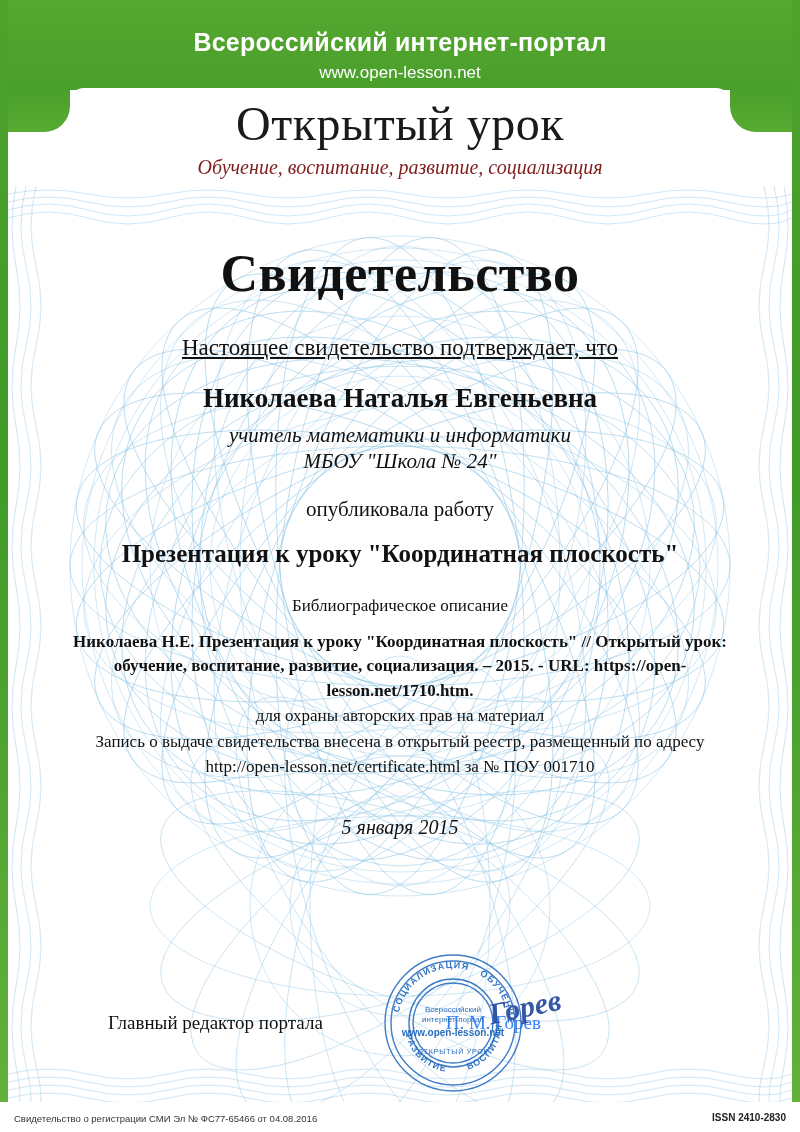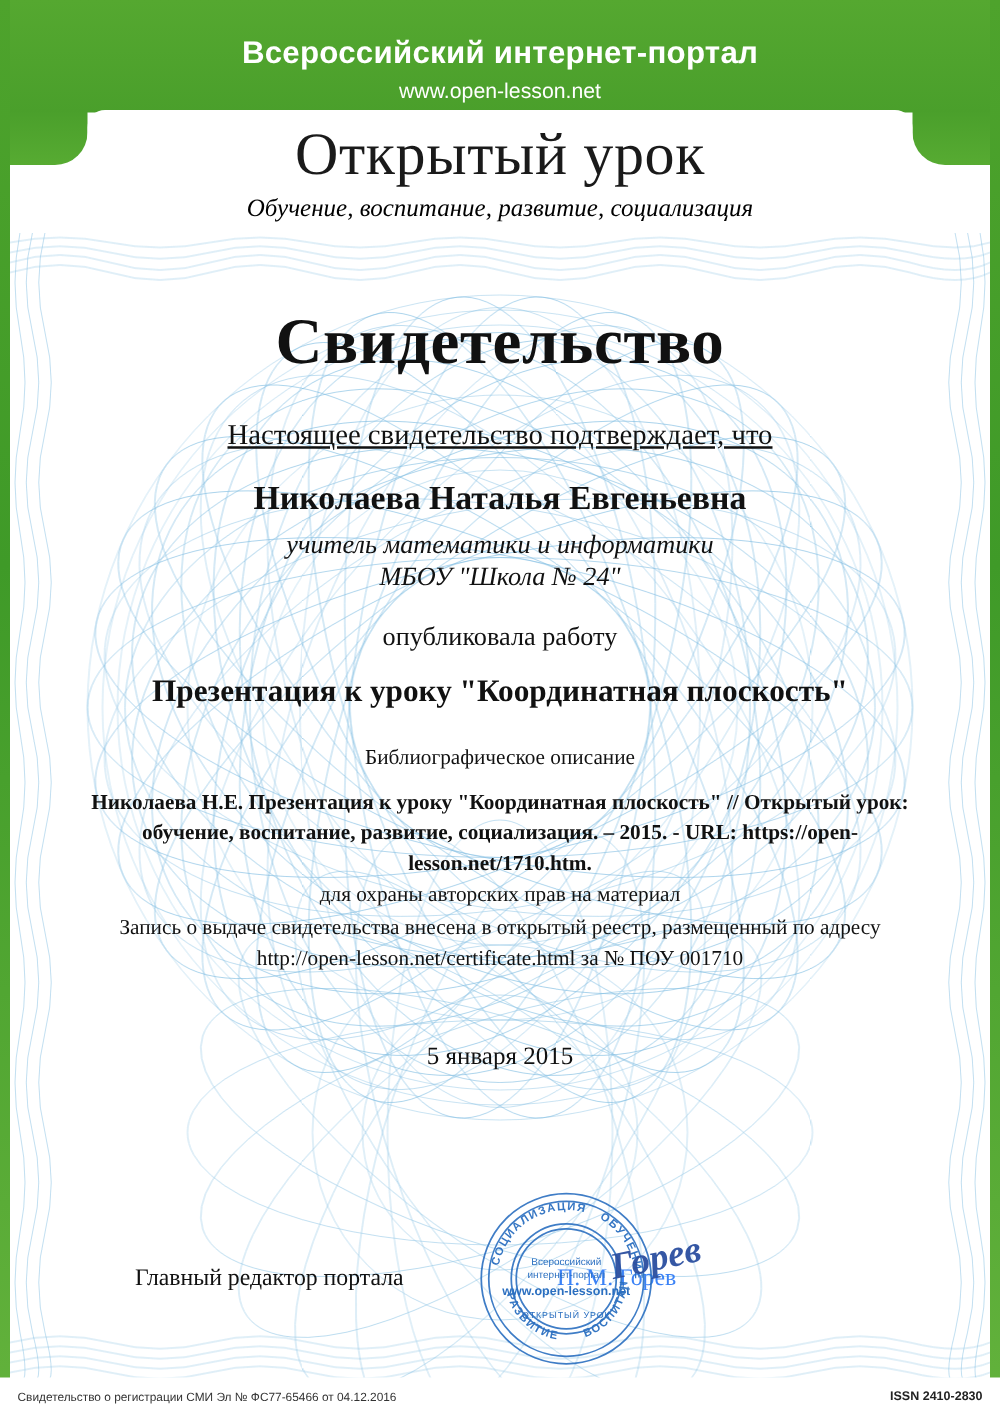--- a/index.html
+++ b/index.html
@@ -76,21 +76,21 @@
     font-size: 48px;
     color: #1a1a1a;
     line-height: 1;
     padding-top: 12px;
     letter-spacing: 0.5px;
   }
   .logo-card .logo-sub {
     font-family: "Liberation Serif", serif;
     font-style: italic;
     font-size: 20px;
-    color: #000000;
+    color: #7f1d1d;
     margin-top: 8px;
   }
 
   
   .shoulder-left, .shoulder-right {
     position: absolute;
     top: 88px;
     height: 44px;
     background: #4ea32c;
     background: linear-gradient(180deg, #4a9f2b 0%, #57ab32 100%);
@@ -164,21 +164,22 @@
     width: 680px;
     line-height: 1.45;
   }
   .usage-note {
     font-size: 17px;
     margin-top: 30px;
     line-height: 1.5;
   }
   .date {
     font-size: 20px;
-    margin-top: 54px;
+    font-style: italic;
+    margin-top: 36px;
   }
 
   
   .sign-row {
     position: absolute;
     left: 8px;
     top: 1000px;
     width: 627px;
     height: 50px;
     z-index: 5;
@@ -453,16 +454,16 @@
         <text x="75" y="88" font-size="10" font-weight="bold">www.open-lesson.net</text>
         <text x="75" y="106" font-size="7" letter-spacing="0.8">ОТКРЫТЫЙ УРОК</text>
       </g>
     </svg>
   </div>
   <div class="signature-script">Горев</div>
 
   <div class="microtext">www.open-lesson.net www.open-lesson.net www.open-lesson.net www.open-lesson.net www.open-lesson.net www.open-lesson.net www.open-lesson.net www.open-lesson.net www.open-lesson.net</div>
 
   <div class="footer-inner"></div>
-  <div class="footer-left">Свидетельство о регистрации СМИ Эл № ФС77-65466 от 04.12.2016</div>
+  <div class="footer-left">Свидетельство о регистрации СМИ Эл № ФС77-65466 от 04.08.2016</div>
   <div class="footer-right">ISSN 2410-2830</div>
   <div class="bottom-green"></div>
 </div>
 
 </body></html>

